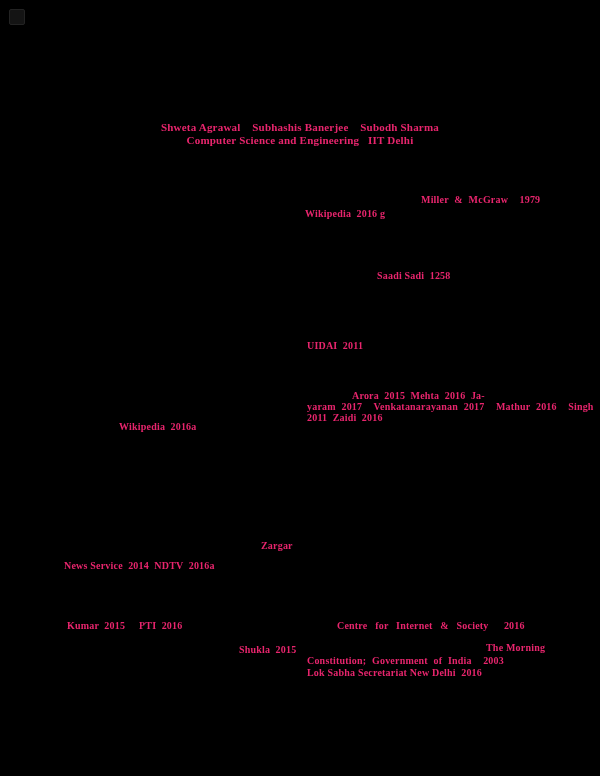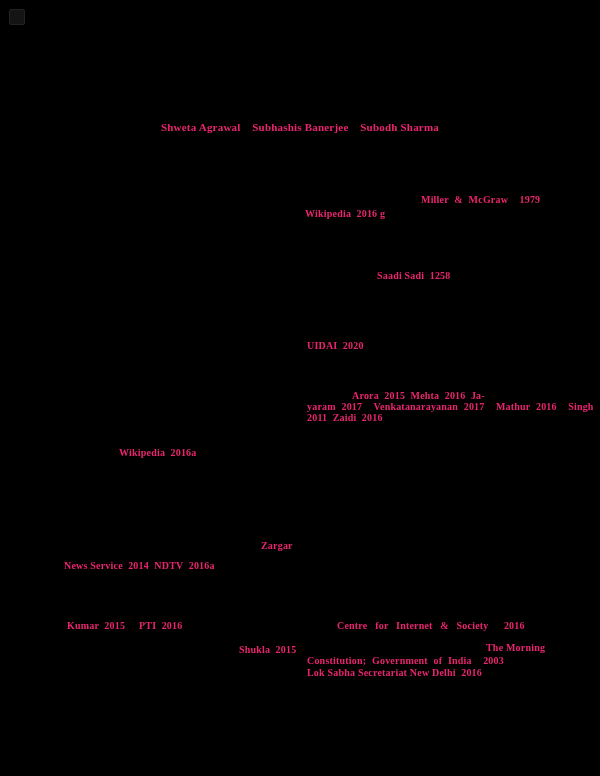--- a/index.html
+++ b/index.html
@@ -31,31 +31,32 @@
   }
 </style>
 </head>
 <body>
 
 <div id="canvas">
 
   <div id="corner-mark"></div>
 
   <div class="hdr" style="top:123px">Shweta Agrawal    Subhashis Banerjee    Subodh Sharma</div>
+  <div class="hdr" style="top:136px">Computer Science and Engineering   IIT Delhi</div>
 
   <span class="lnk stretch" style="left:421px; top:196px">Miller &amp; McGraw  1979</span>
   <span class="lnk" style="left:305px; top:210px">Wikipedia  2016 g</span>
   <span class="lnk" style="left:377px; top:272px">Saadi Sadi  1258</span>
-  <span class="lnk" style="left:307px; top:342px">UIDAI  2020</span>
+  <span class="lnk" style="left:307px; top:342px">UIDAI  2011</span>
 
   <span class="lnk" style="left:352px; top:392px">Arora  2015  Mehta  2016  Ja-</span>
   <span class="lnk stretch" style="left:307px; top:403px">yaram 2017  Venkatanarayanan 2017  Mathur 2016  Singh</span>
   <span class="lnk" style="left:307px; top:414px">2011  Zaidi  2016</span>
 
-  <span class="lnk" style="left:119px; top:449px">Wikipedia  2016a</span>
+  <span class="lnk" style="left:119px; top:423px">Wikipedia  2016a</span>
   <span class="lnk" style="left:261px; top:542px">Zargar</span>
   <span class="lnk" style="left:64px; top:562px">News Service  2014  NDTV  2016a</span>
   <span class="lnk" style="left:139px; top:622px">PTI  2016</span>
   <span class="lnk" style="left:239px; top:646px">Shukla  2015</span>
   <span class="lnk" style="left:67px; top:622px">Kumar  2015</span>
 
   <span class="lnk wide" style="left:337px; top:622px">Centre for Internet &amp; Society  2016</span>
   <span class="lnk" style="left:486px; top:644px">The Morning</span>
   <span class="lnk stretch" style="left:307px; top:657px">Constitution; Government of India  2003</span>
   <span class="lnk" style="left:307px; top:669px">Lok Sabha Secretariat New Delhi  2016</span>

